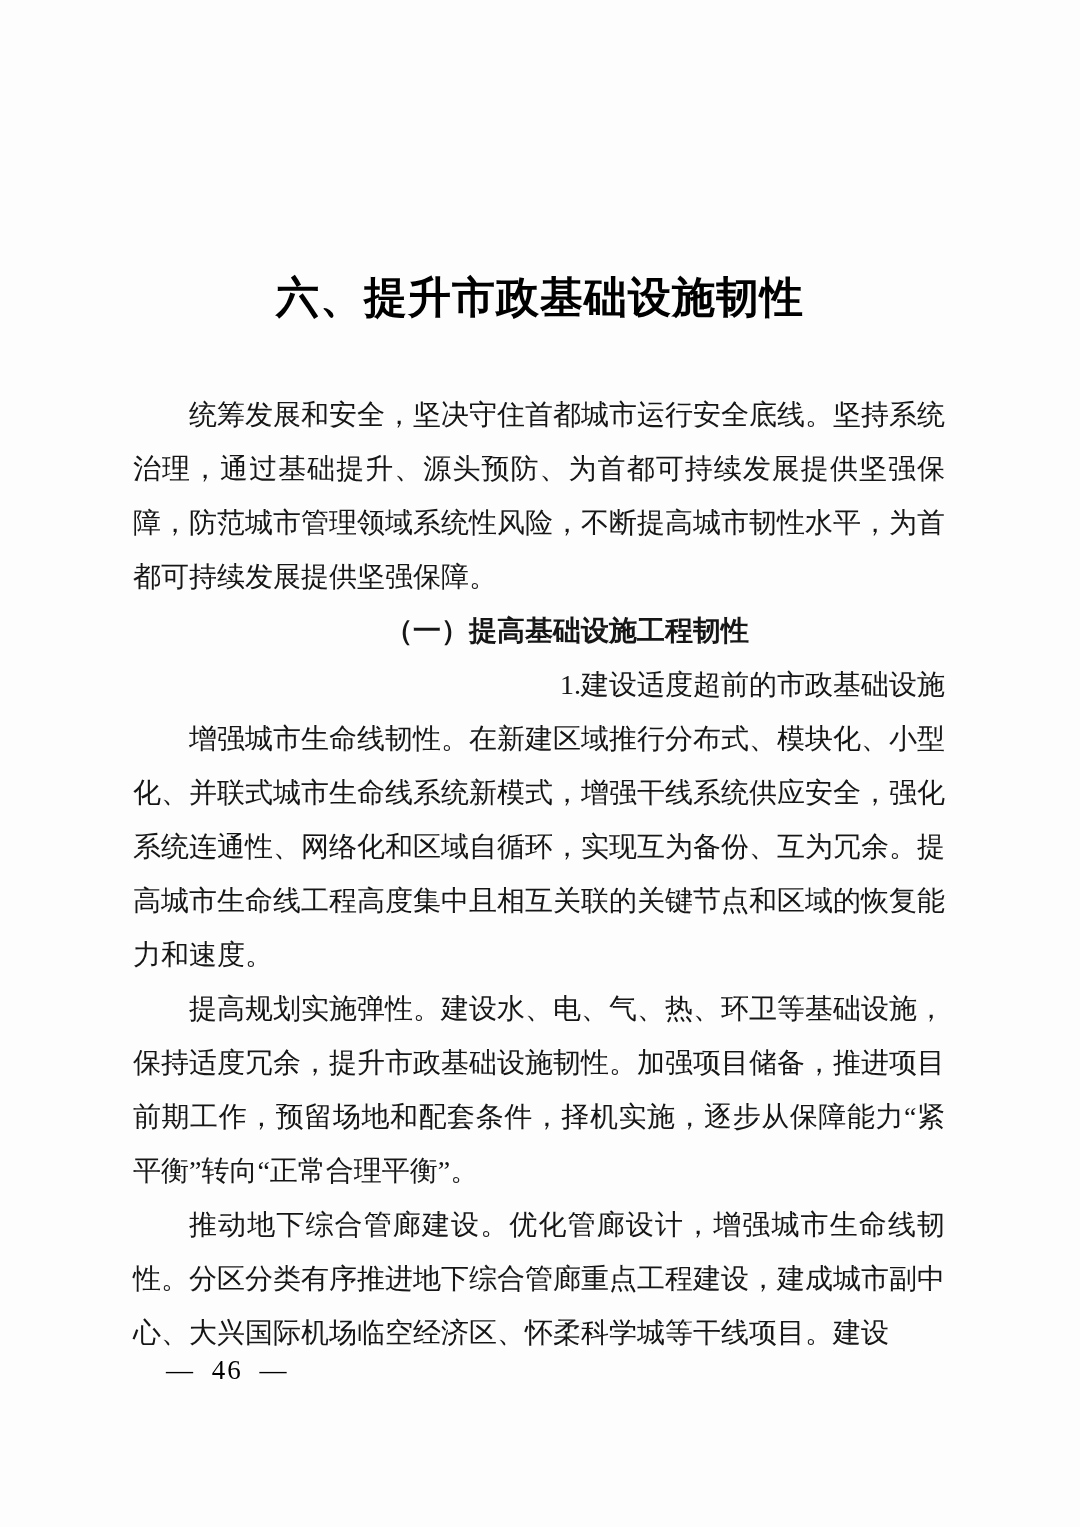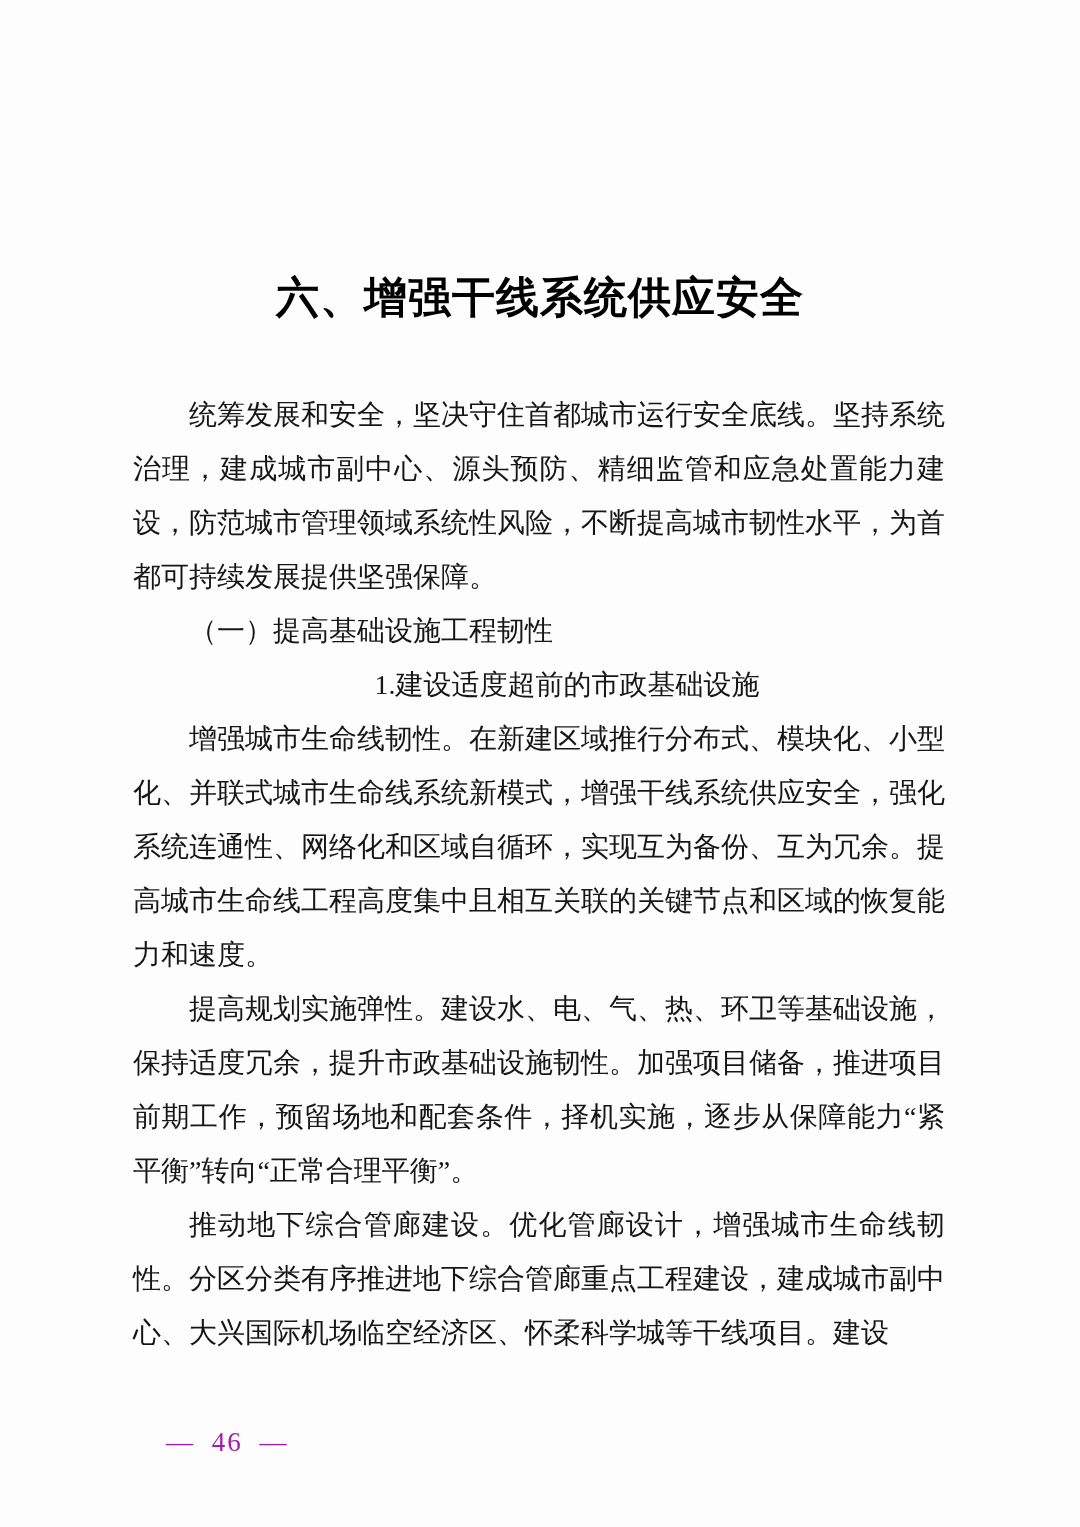--- a/index.html
+++ b/index.html
@@ -38,45 +38,45 @@
     font-size: 28px;
     line-height: 54px;
     text-align: justify;
   }
   .doc-body p {
     margin: 0;
     padding: 0;
     text-indent: 2em;
   }
   .doc-body p.heading2 {
-    font-weight: normal;
-    text-align: left;
+    font-weight: bold;
+    text-align: center;
   }
   .doc-body p.heading3 {
-    text-align: center;
+    text-align: right;
   }
   .page-footer {
     position: absolute;
-    top: 1422px;
+    top: 1350px;
     left: 166px;
     font-size: 27px;
     line-height: 40px;
     letter-spacing: 2px;
     word-spacing: 8px;
-    color: #a21caf;
+    color: #000000;
   }
 </style>
 </head>
 <body>
 
 <div class="page">
-  <h1 class="doc-title">六、增强干线系统供应安全</h1>
+  <h1 class="doc-title">六、提升市政基础设施韧性</h1>
 
   <div class="doc-body" id="doc-body">
-      <p class="paragraph">统筹发展和安全，坚决守住首都城市运行安全底线。坚持系统治理，建成城市副中心、源头预防、精细监管和应急处置能力建设，防范城市管理领域系统性风险，不断提高城市韧性水平，为首都可持续发展提供坚强保障。</p>
+      <p class="paragraph">统筹发展和安全，坚决守住首都城市运行安全底线。坚持系统治理，通过基础提升、源头预防、为首都可持续发展提供坚强保障，防范城市管理领域系统性风险，不断提高城市韧性水平，为首都可持续发展提供坚强保障。</p>
       <p class="heading2">（一）提高基础设施工程韧性</p>
       <p class="heading3">1.建设适度超前的市政基础设施</p>
       <p class="paragraph">增强城市生命线韧性。在新建区域推行分布式、模块化、小型化、并联式城市生命线系统新模式，增强干线系统供应安全，强化系统连通性、网络化和区域自循环，实现互为备份、互为冗余。提高城市生命线工程高度集中且相互关联的关键节点和区域的恢复能力和速度。</p>
       <p class="paragraph">提高规划实施弹性。建设水、电、气、热、环卫等基础设施，保持适度冗余，提升市政基础设施韧性。加强项目储备，推进项目前期工作，预留场地和配套条件，择机实施，逐步从保障能力“紧平衡”转向“正常合理平衡”。</p>
       <p class="paragraph">推动地下综合管廊建设。优化管廊设计，增强城市生命线韧性。分区分类有序推进地下综合管廊重点工程建设，建成城市副中心、大兴国际机场临空经济区、怀柔科学城等干线项目。建设</p>
     </div>
 
   <div class="page-footer">— 46 —</div>
 </div>
 

